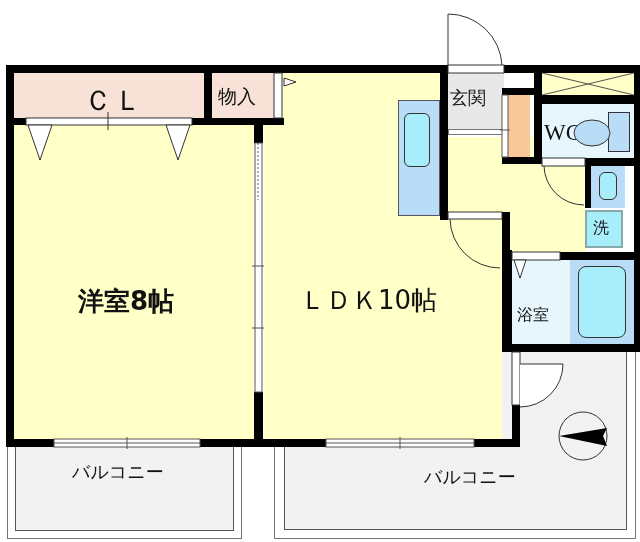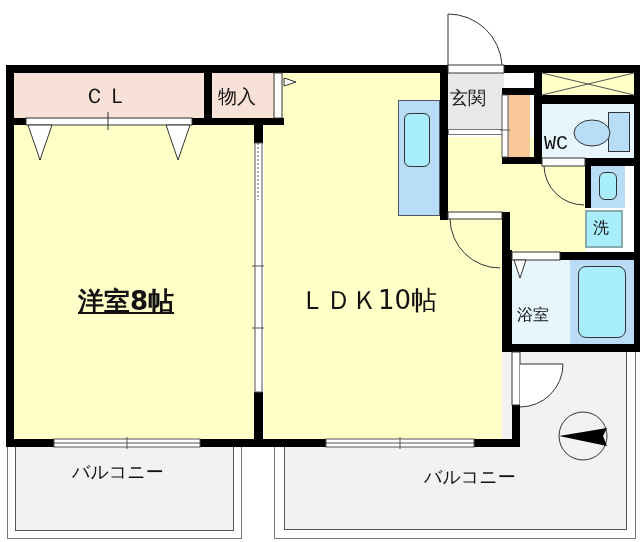--- a/index.html
+++ b/index.html
@@ -21,33 +21,33 @@
 </div>
 <div class="label" style="left:72px;top:460px;font-size:18px;font-family:'DejaVu Serif',serif;">バルコニー</div>
 <div class="label" style="left:424px;top:465px;font-size:18px;font-family:'DejaVu Serif',serif;">バルコニー</div>
 
 <div class="room" style="left:14px;top:125px;width:240px;height:314px;background:#FFFFC8;"></div>
 <div class="room" style="left:264px;top:73px;width:176px;height:366px;background:#FFFFC8;"></div>
 <div class="room" style="left:440px;top:212px;width:62px;height:227px;background:#FFFFC8;"></div>
 <div class="room" style="left:448px;top:137px;width:138px;height:118px;background:#FFFFC8;"></div>
 
 <div class="room" style="left:14px;top:73px;width:190px;height:45px;background:#F8E1D6;"></div>
-<div class="label" style="left:84px;top:82px;font-size:21px;letter-spacing:2px;">ＣＬ</div>
+<div class="label" style="left:84px;top:82px;font-size:28px;letter-spacing:2px;">ＣＬ</div>
 <div class="room" style="left:212px;top:73px;width:62px;height:45px;background:#F8E1D6;"></div>
 <div class="label" style="left:218px;top:84px;font-size:19px;">物入</div>
 
 <div class="room" style="left:448px;top:73px;width:56px;height:56px;background:#E8E8E8;"></div>
 <div class="label" style="left:450px;top:86px;font-size:18px;font-family:'DejaVu Serif',serif;">玄関</div>
 <div class="abs" style="left:448px;top:129px;width:56px;height:6px;background:#fff;border:1px solid #777;box-sizing:border-box;"></div>
 
 <div class="abs" style="left:508px;top:95px;width:22px;height:62px;background:#F8C898;"></div>
 
 <div class="room" style="left:542px;top:73px;width:94px;height:22px;background:#FFFFC8;"></div>
 <div class="room" style="left:542px;top:104px;width:92px;height:54px;background:#E6F6FC;"></div>
-<div class="label" style="left:544px;top:132px;font-size:20px;font-family:Liberation Mono, monospace;">WC</div>
+<div class="label" style="left:544px;top:120px;font-size:23px;font-family:Liberation Serif, serif;">WC</div>
 <div class="abs" style="left:608px;top:112px;width:22px;height:40px;background:#B9DDF7;border:1px solid #333;box-sizing:border-box;"></div>
 
 <div class="abs" style="left:591px;top:166px;width:34px;height:42px;background:#B9DDF7;"></div>
 <div class="abs" style="left:599px;top:172px;width:18px;height:28px;background:#A8EEFA;border:1px solid #333;border-radius:6px;box-sizing:border-box;"></div>
 <div class="abs" style="left:585px;top:210px;width:38px;height:38px;background:#A8EEFA;border:2px solid #8aa;box-sizing:border-box;"></div>
 <div class="label" style="left:593px;top:218px;font-size:16px;font-family:'DejaVu Serif',serif;">洗</div>
 
 <div class="room" style="left:512px;top:260px;width:58px;height:84px;background:#E6F6FC;"></div>
 <div class="label" style="left:517px;top:305px;font-size:16px;font-family:'DejaVu Serif',serif;">浴室</div>
 <div class="abs" style="left:570px;top:260px;width:64px;height:84px;background:#B9DDF7;"></div>
@@ -151,14 +151,14 @@
     <rect x="512" y="352" width="8" height="53" fill="#fff"></rect>
     <path d="M520 364 L563 364 A43 43 0 0 1 520 407" fill="#fff"></path>
   </g>
 
   <g>
     <circle cx="583" cy="436" r="24" fill="none" stroke="#333" stroke-width="1"></circle>
     <polygon points="559,436 607,428 603,436 607,446" fill="#000"></polygon>
   </g>
 </svg>
 
-<div class="label" style="left:78px;top:284px;font-size:26px;font-weight:bold;text-decoration:underline;">洋室8帖</div>
+<div class="label" style="left:78px;top:284px;font-size:26px;font-weight:bold;">洋室8帖</div>
 <div class="label" style="left:300px;top:283px;font-size:26px;font-weight:normal;">ＬＤＫ10帖</div>
 
 </body></html>

